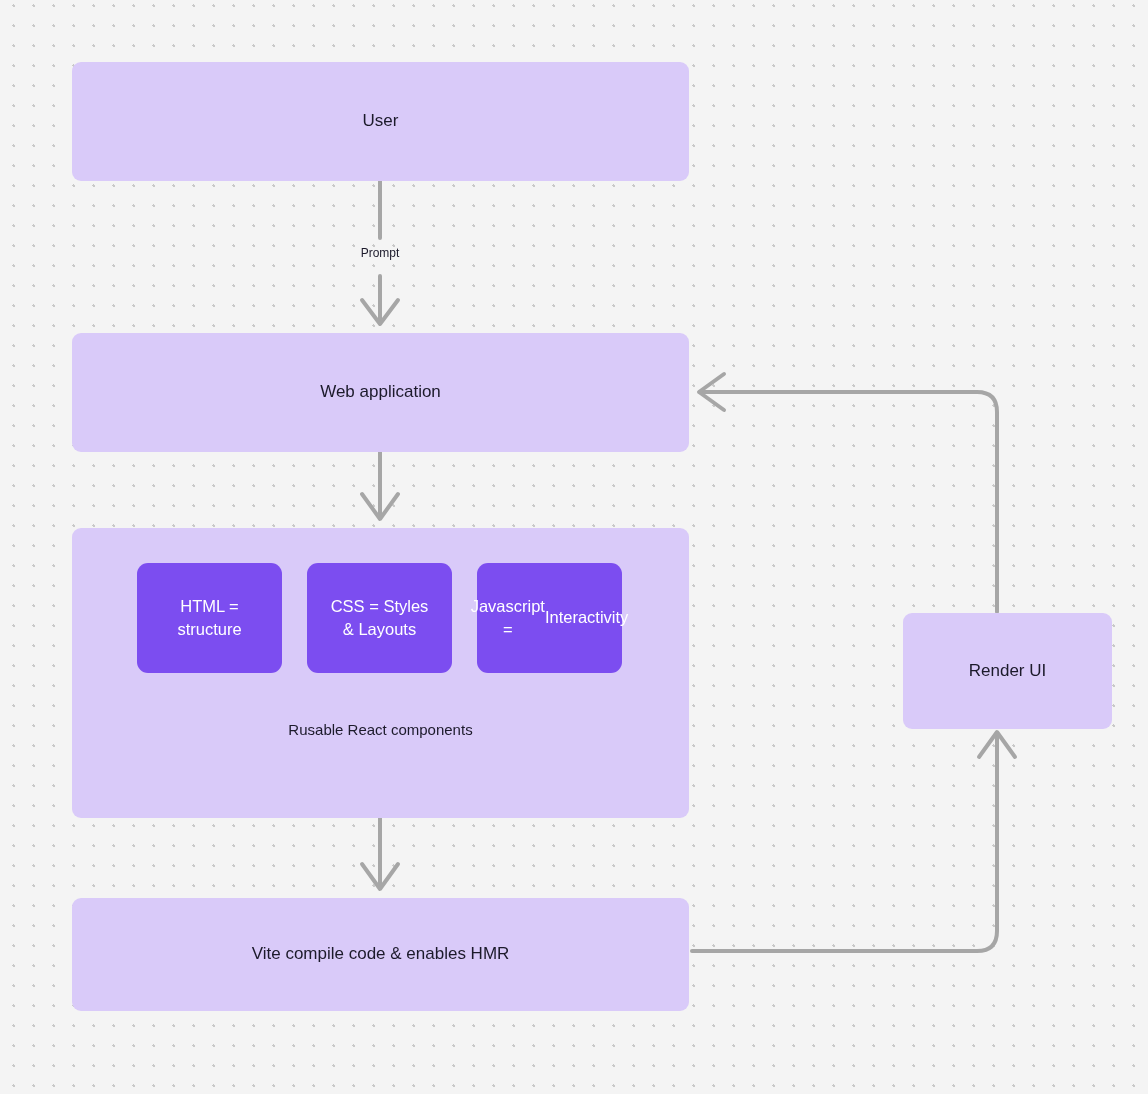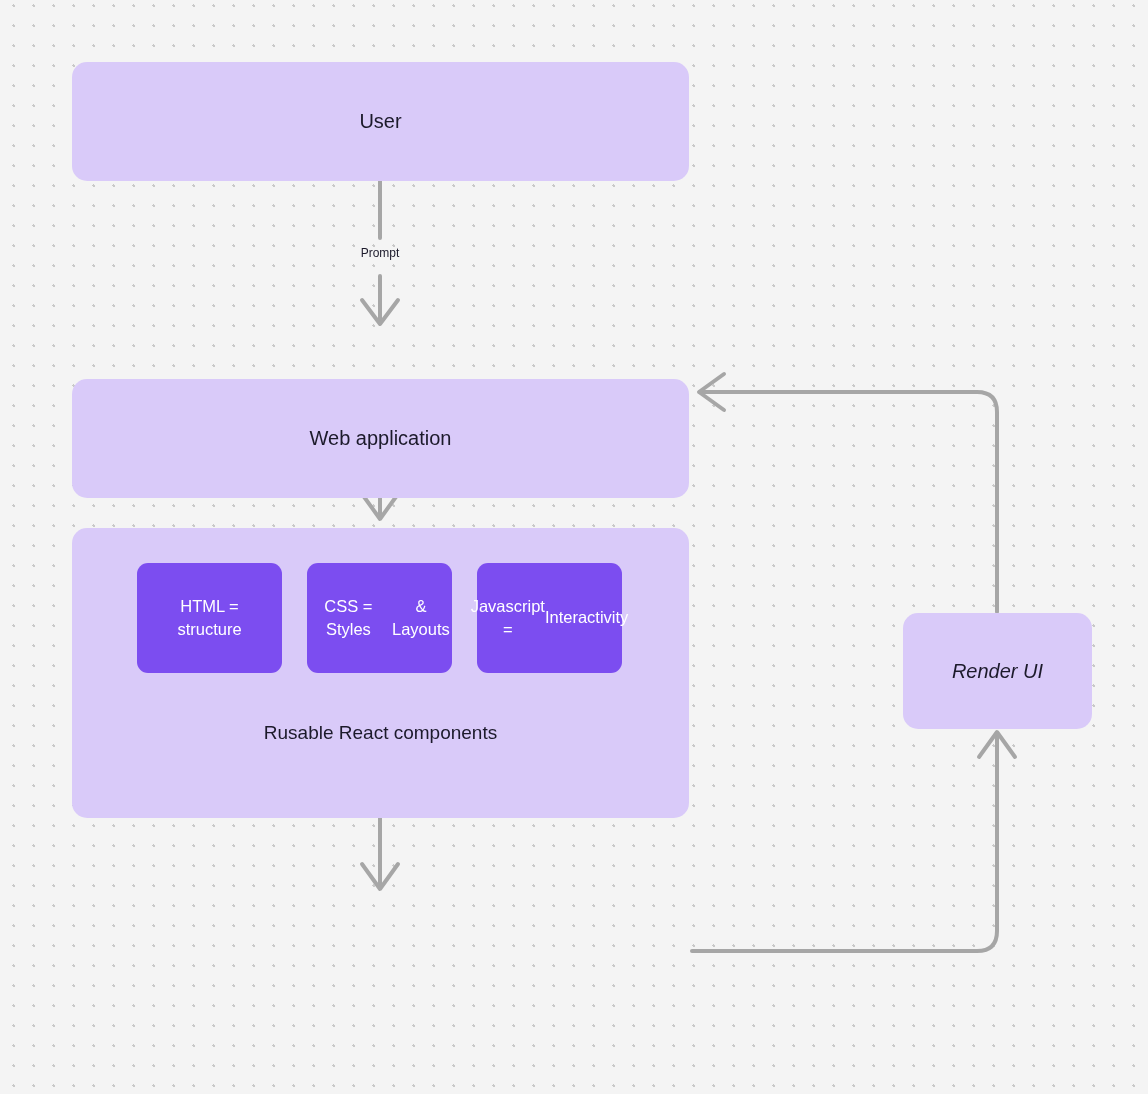--- a/index.html
+++ b/index.html
@@ -23,36 +23,35 @@
     box-sizing: border-box;
     display: flex;
     align-items: center;
     justify-content: center;
     text-align: center;
     border-radius: 9px;
   }
   .node-light {
     background: #d9caf9;
     color: #1c1a2b;
-    font-size: 20px;
+    font-size: 17px;
     line-height: 1.35;
-    border-radius: 15px;
   }
   .node-solid {
     background: #7c4df0;
     color: #ffffff;
     font-size: 16.5px;
     line-height: 1.42;
     border-radius: 11px;
   }
   .group-caption {
     position: absolute;
     text-align: center;
     color: #1c1a2b;
-    font-size: 19px;
+    font-size: 15px;
     line-height: 1.35;
   }
   .edge-label {
     position: absolute;
     color: #1c1a2b;
     font-size: 12px;
     background: transparent;
     text-align: center;
     white-space: nowrap;
   }
@@ -114,44 +113,47 @@
   </svg>
 
   <div class="node node-light" style="left:72px; top:62px; width:617px; height:119px;">
     <span>User</span>
   </div>
 
   <div class="edge-label" style="left:330px; top:246px; width:100px;">
     <span>Prompt</span>
   </div>
 
-  <div class="node node-light" style="left:72px; top:333px; width:617px; height:119px;margin-top:46px;">
+  <div class="node node-light" style="left:72px; top:333px; width:617px; height:119px;">
     <span>Web application</span>
   </div>
 
   <div class="node node-light" style="left:72px; top:528px; width:617px; height:290px; align-items:flex-start; justify-content:flex-start;">
   </div>
 
   <div class="node node-solid" style="left:137px; top:563px; width:145px; height:110px; flex-direction:column;justify-content:center;">
     <span>HTML =</span>
     <span>structure</span>
   </div>
 
-  <div class="node node-solid" style="left:307px; top:563px; width:145px; height:110px; flex-direction:row;">
+  <div class="node node-solid" style="left:307px; top:563px; width:145px; height:110px; flex-direction:column;">
     <span>CSS = Styles</span>
     <span>&amp; Layouts</span>
   </div>
 
   <div class="node node-solid" style="left:477px; top:563px; width:145px; height:110px; flex-direction:row;">
     <span>Javascript =</span>
     <span>Interactivity</span>
   </div>
 
   <div class="group-caption" style="left:72px; top:720px; width:617px;">
     <span>Rusable React components</span>
   </div>
 
+  <div class="node node-light" style="left:72px; top:898px; width:617px; height:113px;">
+    <span>Vite compile code &amp; enables HMR</span>
+  </div>
 
-  <div class="node node-light" style="left:903px; top:613px; width:189px; height:116px;font-style:italic;">
+  <div class="node node-light" style="left:903px; top:613px; width:209px; height:116px;">
     <span>Render UI</span>
   </div>
 
 </div>
 
 </body></html>

